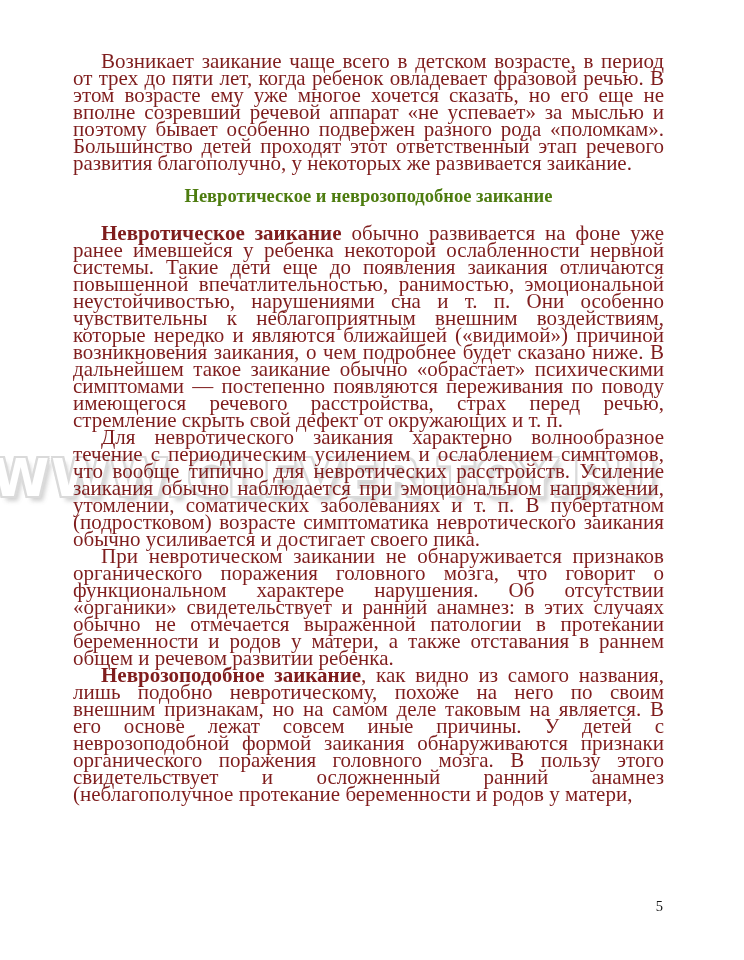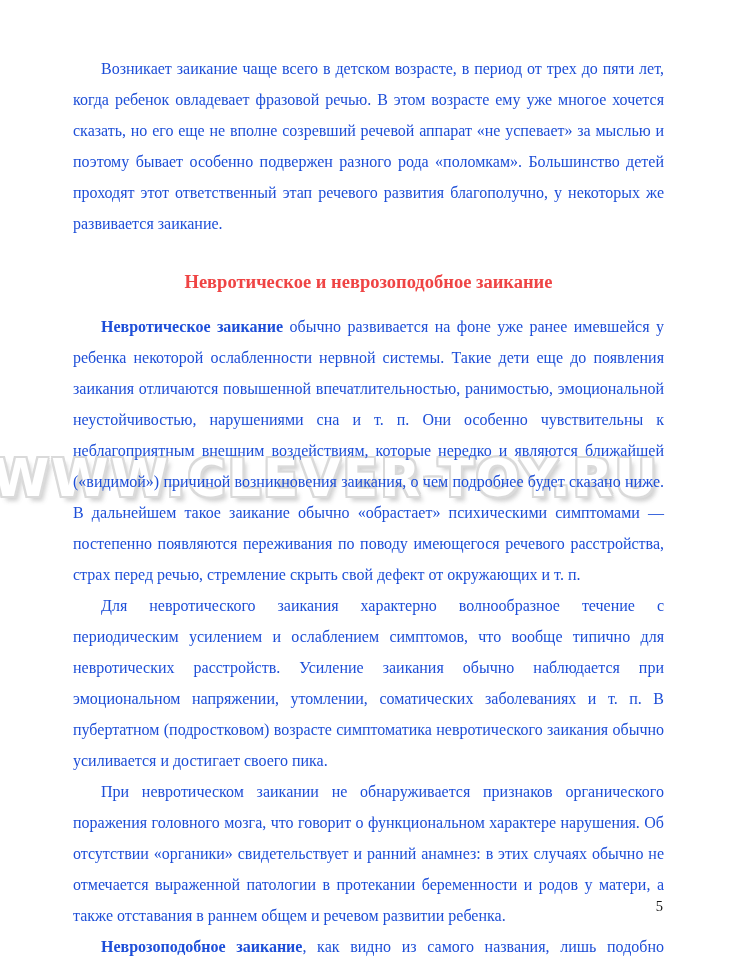--- a/index.html
+++ b/index.html
@@ -43,31 +43,31 @@
     position: absolute;
     left: 73px;
     top: 53px;
     width: 591px;
     z-index: 1;
   }
   .text-block p {
     margin: 0;
     text-align: justify;
     text-indent: 28px;
-    font-size: 16px;
-    line-height: 31px;
-    color: #1d4ed8;
+    font-size: 21px;
+    line-height: 17px;
+    color: #7f1d1d;
   }
   .heading {
     text-align: center;
     font-weight: bold;
     font-size: 18.5px;
     line-height: 24px;
-    color: #ef4444;
-    margin: 31px 0 17px 0;
+    color: #4d7c0f;
+    margin: 12px 0 17px 0;
   }
   .page-number {
     position: absolute;
     right: 81px;
     top: 898px;
     z-index: 1;
     font-size: 14.5px;
     color: #161616;
   }
 </style>

